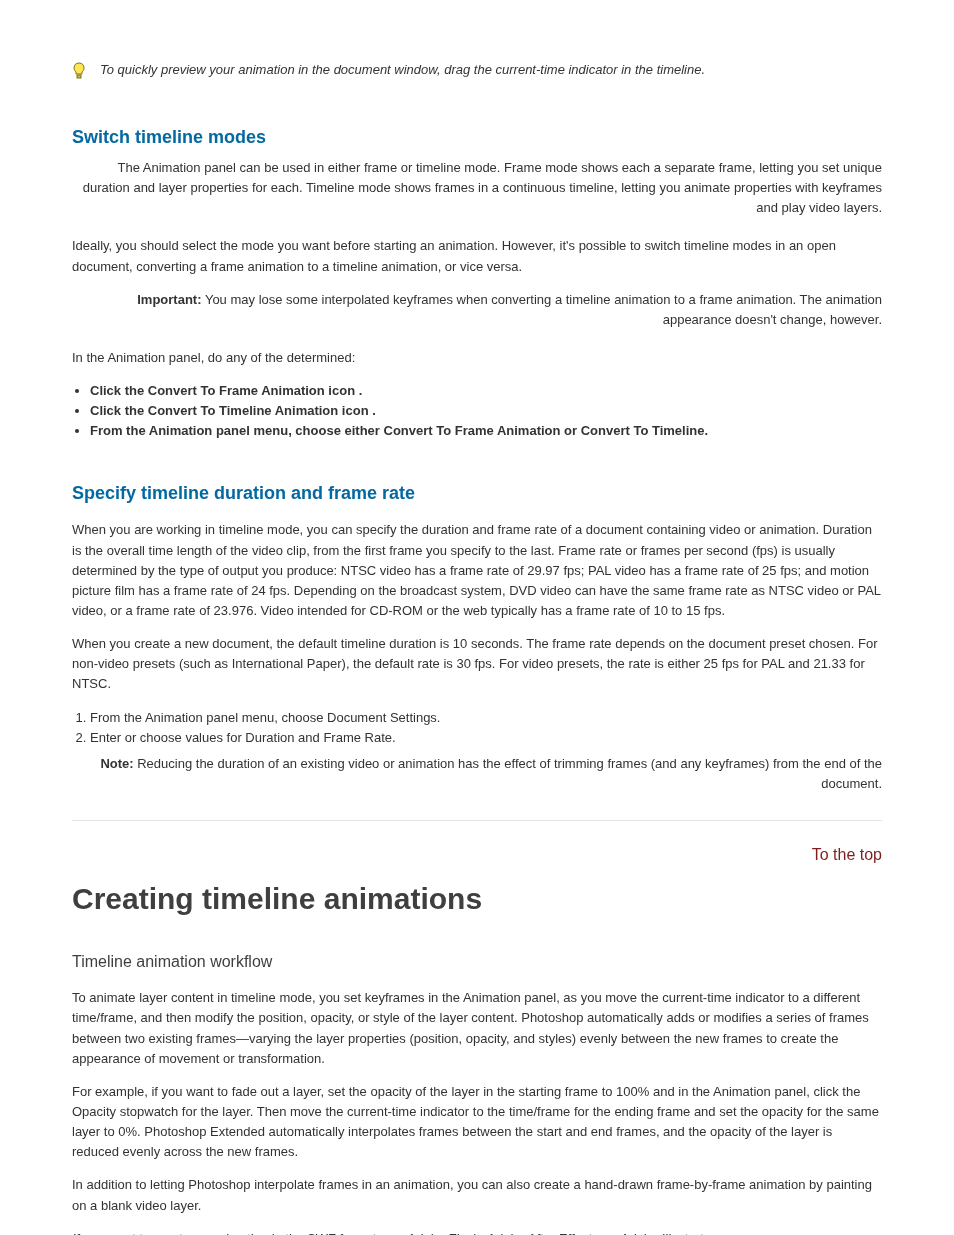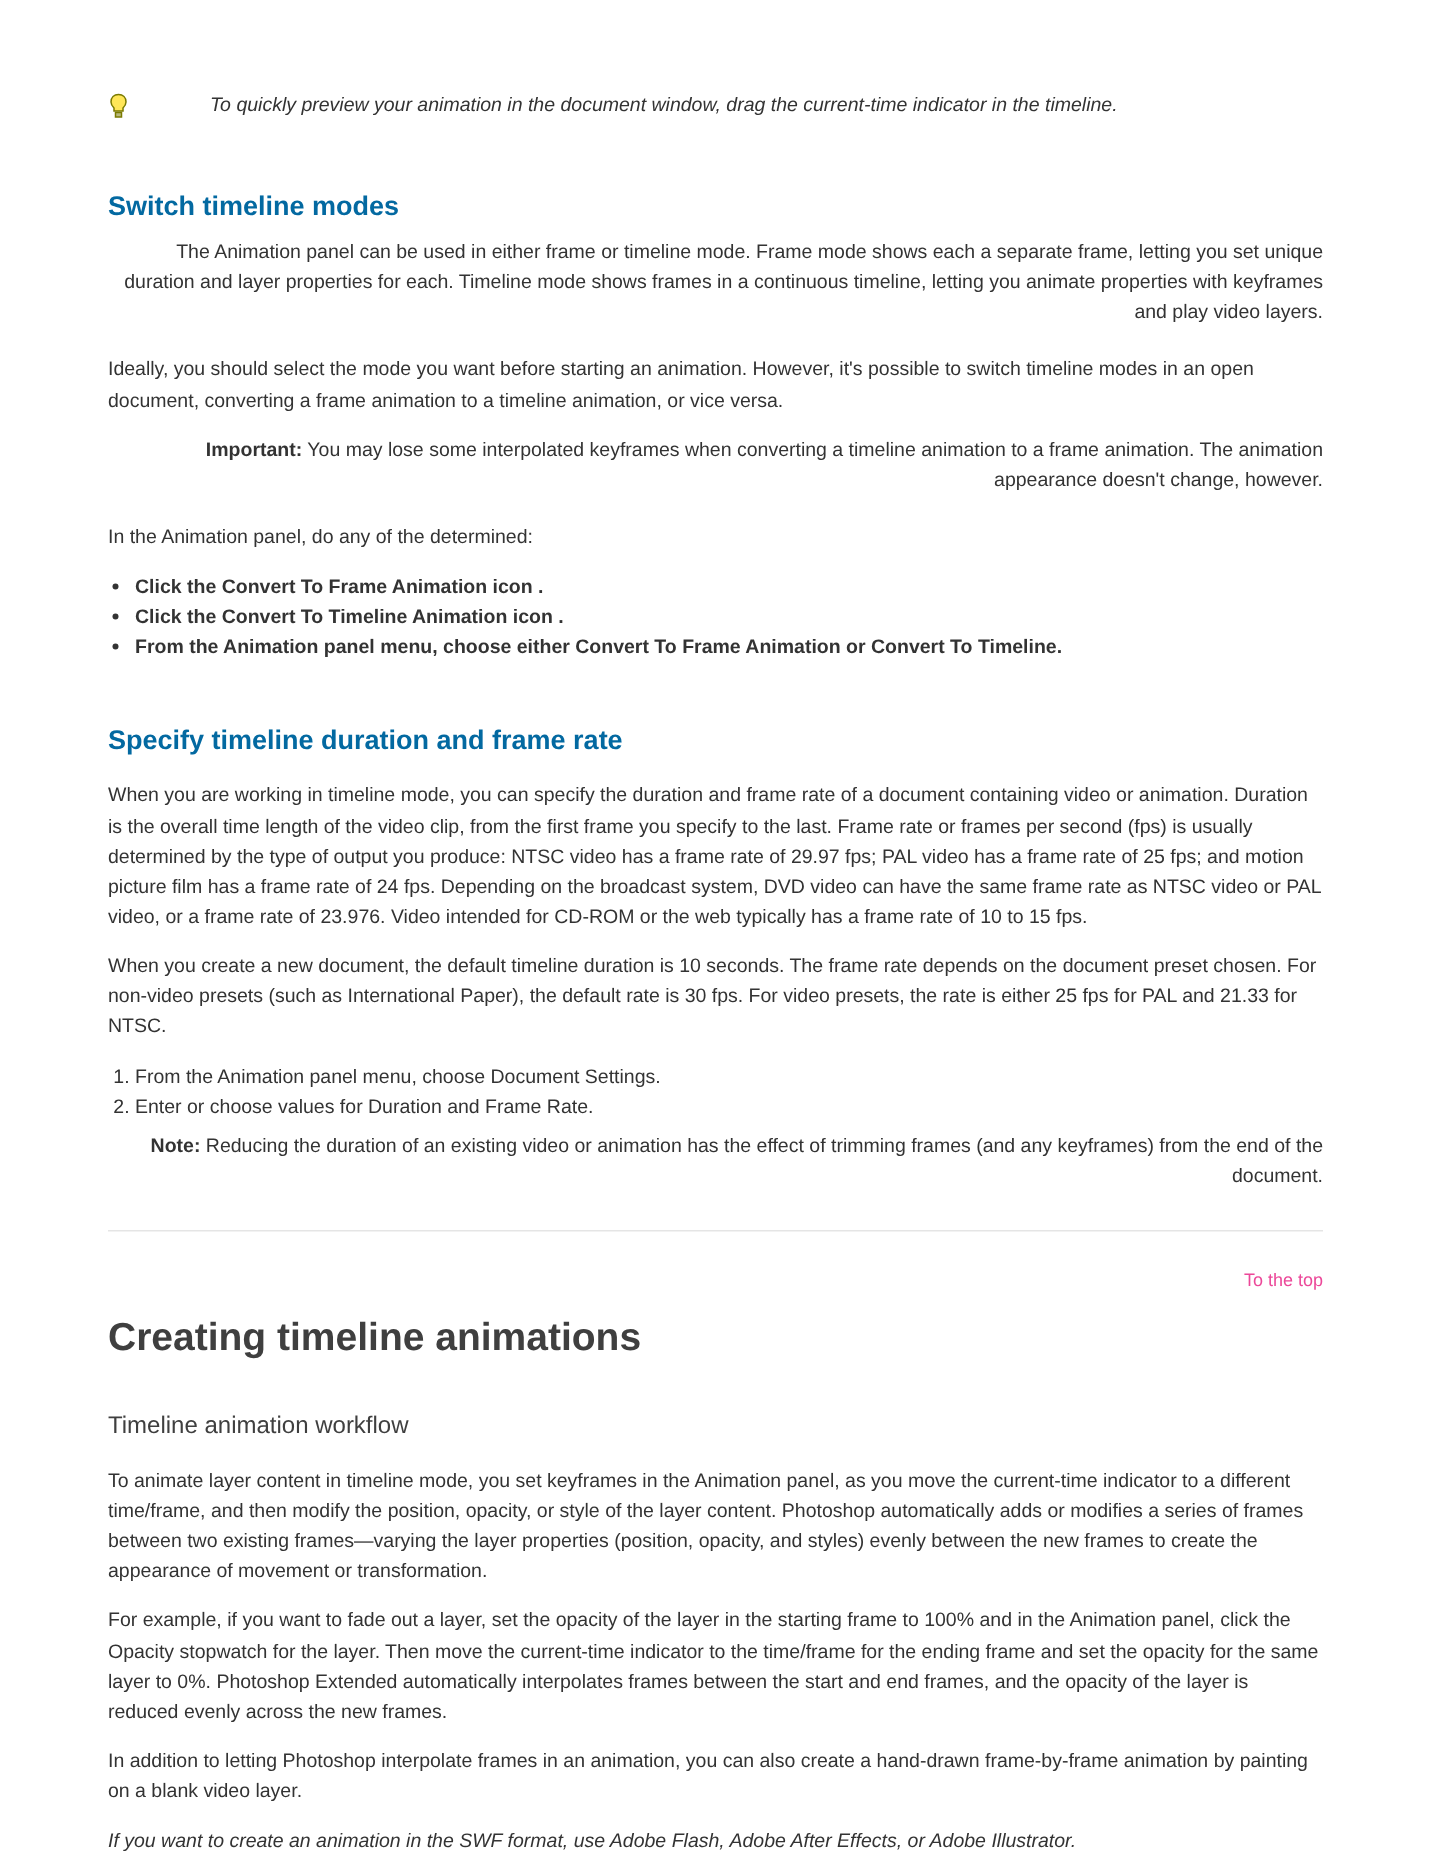--- a/index.html
+++ b/index.html
@@ -6,30 +6,30 @@
     font-family: "Helvetica Neue", Arial, sans-serif;
     font-size: 13px;
     color: #333;
     margin: 0;
     padding: 60px 72px 80px 72px;
     width: 954px;
     box-sizing: border-box;
     background: #fff;
     line-height: 1.55;
   }
-  .tip-row { display: flex; align-items: flex-start; margin-bottom: 28px; gap: 40px; }
+  .tip-row { display: flex; align-items: flex-start; margin-bottom: 28px; }
   .tip-row .bulb { flex: 0 0 auto; margin-right: 14px; margin-top: 2px; }
   .tip-row .txt { flex: 1; font-style: italic; color: #333; }
   h2 { font-size: 18px; font-weight: bold; color: #0369a1; margin: 38px 0 6px 0; }
   p.lead { margin: 6px 0 18px 0; text-align: right; }
   .note { margin: 6px 0 18px 0; text-align: right; }
   .note b { font-weight: bold; }
   hr.sep { border: none; border-top: 1px solid #e5e5e5; margin: 26px 0 22px 0; }
-  .toplink { color: #ec4899; font-size: 12px; cursor: pointer; margin-bottom: 4px; display: inline-block; }
-  h1.sec { font-size: 26px; font-weight: bold; color: #3f3f3f; margin: 4px 0 10px 0; }
+  .toplink { color: #7f1d1d; font-size: 16px; cursor: pointer; margin-bottom: 4px; display: inline-block; }
+  h1.sec { font-size: 30px; font-weight: bold; color: #3f3f3f; margin: 4px 0 10px 0; }
   h3.sub { font-size: 16px; font-weight: normal; color: #3f3f3f; margin: 28px 0 8px 0; }
 </style>
 </head>
 <body>
 
 <div class="tip-row">
   <span class="bulb">
     <svg width="14" height="18" viewBox="0 0 14 18">
         <path d="M7 1c-3 0-5 2-5 5 0 2 1 3 2 4v2h6v-2c1-1 2-2 2-4 0-3-2-5-5-5z" fill="#ffe658" stroke="#7a7a00"></path>
         <rect x="5" y="13" width="4" height="3" fill="#b9b97e" stroke="#7a7a00"></rect>

